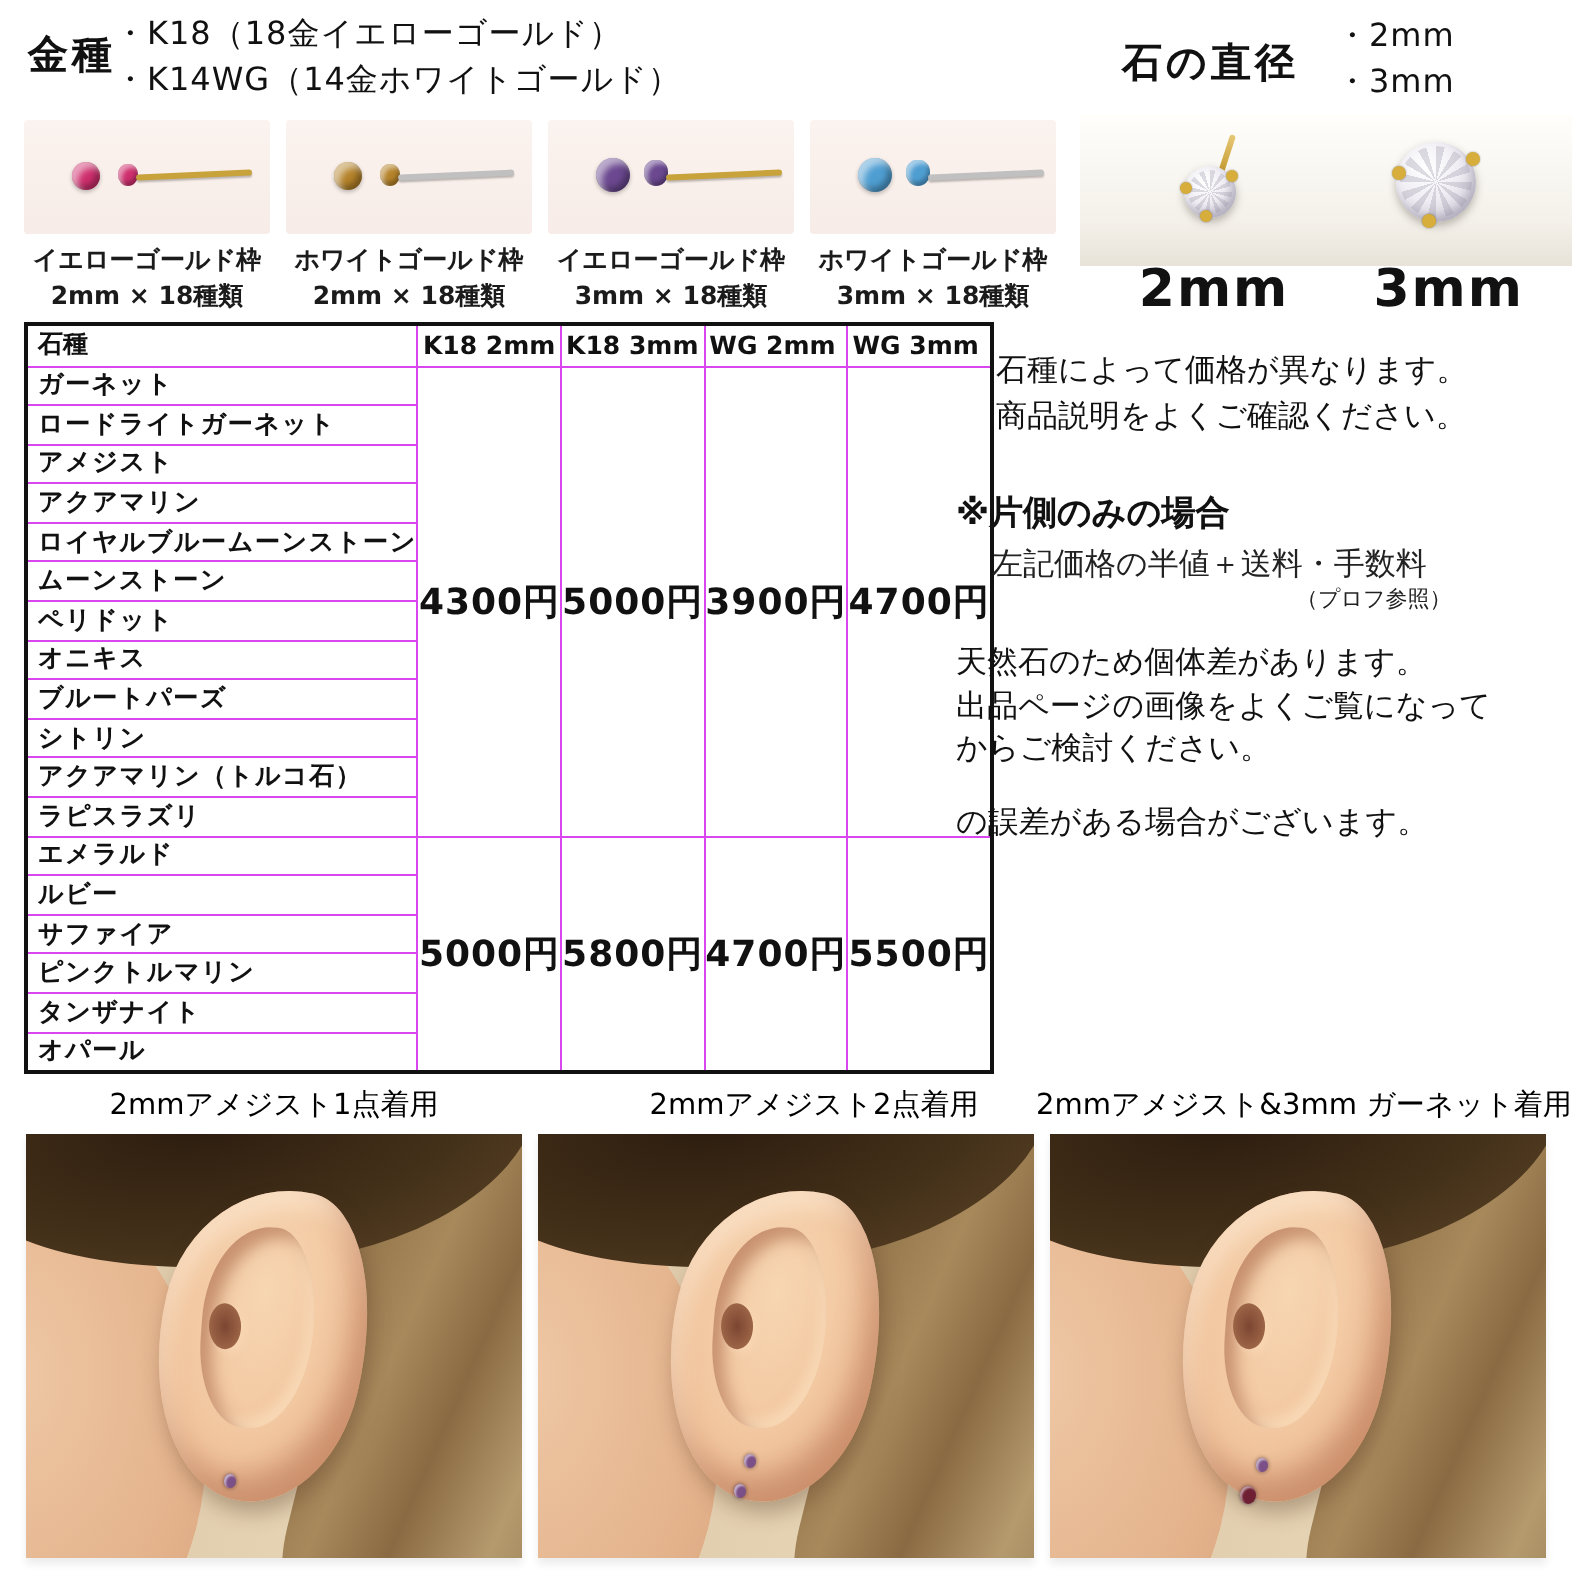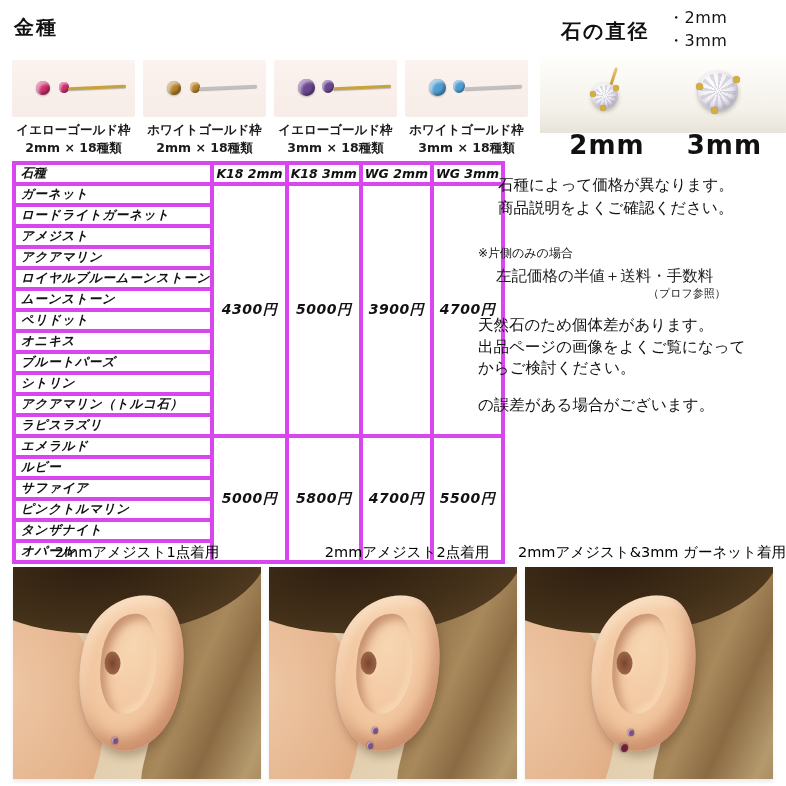--- a/index.html
+++ b/index.html
@@ -44,31 +44,31 @@
   .prong { position:absolute; width:6px; height:6px; border-radius:50%; background:#d7ae3b; box-shadow:0 0 1px rgba(0,0,0,.4); }
   .cz-2 .pa{left:-2px;top:8px} .cz-2 .pb{right:-1px;top:2px} .cz-2 .pc{left:8px;bottom:-2px}
   .cz-3 .pa{left:-2px;top:12px;width:7px;height:7px} .cz-3 .pb{right:-2px;top:5px;width:7px;height:7px} .cz-3 .pc{left:13px;bottom:-3px;width:7px;height:7px}
   .cz-stem { position:absolute; left:72px; top:10px; width:3px; height:20px; background:linear-gradient(#e7c877,#c49a2e); transform:rotate(18deg); border-radius:2px; }
   .size-label { position:absolute; top:130px; width:90px; text-align:center; font-size:26px; font-weight:bold; letter-spacing:1px; }
   #size-label-2 { left:562px; } #size-label-3 { left:672px;text-align:right; }
 
   
   #price-table { position:absolute; left:12px; top:161px; border-collapse:collapse; table-layout:fixed;
                  border:2px solid #111; }
-  #price-table th, #price-table td { border:4px solid #d946ef; overflow:hidden; white-space:nowrap;font-style:italic; }
+  #price-table th, #price-table td { border:1px solid #d946ef; overflow:hidden; white-space:nowrap; }
   #price-table thead th { height:21px; font-size:12.5px; font-weight:bold; text-align:left; padding:0 2px; }
   #price-table thead th.left { text-align:left; padding-left:5px; }
   td.stone { height:19.6px; font-size:12.5px; font-weight:bold; text-align:left; padding-left:5px; letter-spacing:.8px; }
-  td.price { text-align:center; font-size:14px; font-weight:bold; letter-spacing:.5px; }
+  td.price { text-align:center; font-size:18px; font-weight:bold; letter-spacing:.5px; }
   tr.grp td { border-top:2px solid #111; }
 
   
   #notes { position:absolute; left:478px; top:174px; width:304px; font-size:15.5px; color:#111; }
   .n-line { margin-left:20px; line-height:23px; }
-  .n-head { margin-top:25px; font-size:12px; font-weight:normal; }
+  .n-head { margin-top:25px; font-size:17px; font-weight:bold; }
   .n-half { margin-left:18px; margin-top:4px; line-height:21px; color:#222; }
   .n-small { margin-left:170px; font-size:11px; color:#222; line-height:13px; }
   .n-para { margin-top:15px; line-height:21.5px; }
 
   
   .caption { position:absolute; top:543px; width:248px; text-align:center; font-size:14.5px; white-space:nowrap; color:#000; }
   .c1{left:13px} .c2{left:283px} .c3{left:518px;width:262px}
 
   
   .photo { position:absolute; top:567px; width:248px; height:212px; overflow:hidden;
@@ -104,20 +104,24 @@
   .p2 .st-b2 { left:98px;  top:175px; }
   .p3 .st-c1 { left:103px; top:162px; }
   .p3 .st-c2 { left:95px;  top:176px; }
 </style>
 </head>
 <body>
 
 <div id="page">
 
   <div class="hdr-title" id="metal-heading">金種</div>
+  <div class="hdr-list" id="metal-list">
+    <div>・K18（18金イエローゴールド）</div>
+    <div>・K14WG（14金ホワイトゴールド）</div>
+  </div>
   <div class="hdr-title" id="diam-heading">石の直径</div>
   <div class="hdr-list" id="diam-list">
     <div>・2mm</div>
     <div>・3mm</div>
   </div>
 
   <div class="variant v1">
     <div class="v-photo">
       <span class="stone-front" style="background-color: rgb(207, 47, 110);"></span>
       <span class="stone-side" style="background-color: rgb(207, 47, 110);"></span>

